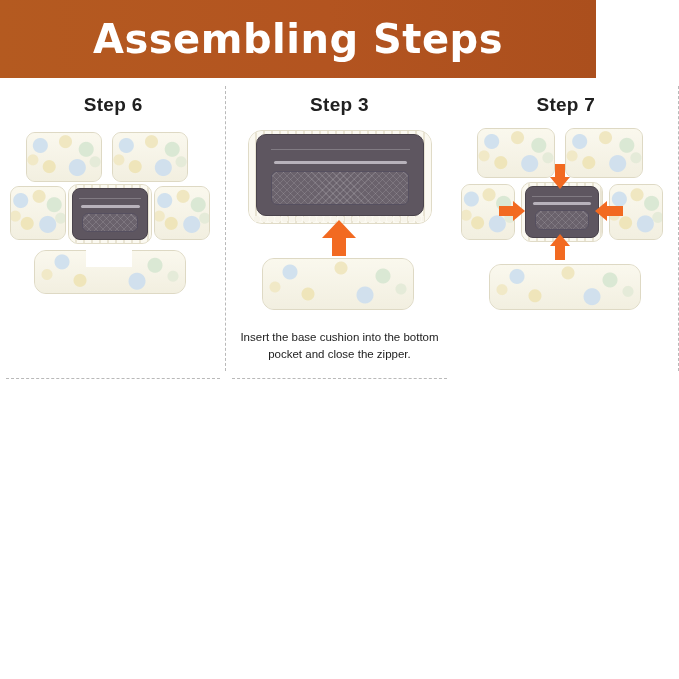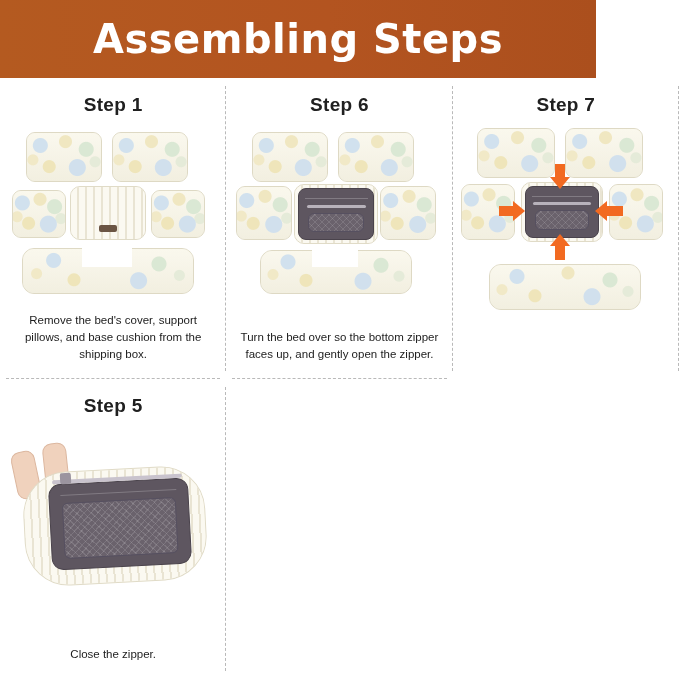--- a/index.html
+++ b/index.html
@@ -193,61 +193,61 @@
 <body>
 
 <div class="page">
 
   <div class="header">
     <div class="header-title">Assembling Steps</div>
   </div>
 
   <div class="grid">
 
-    <div class="cell cb-right cb-bottom">
-      <div class="step-title">Step 1</div>
-      <div class="art">
-
-        <div class="pillow floral" style="left:18px; top:8px; width:74px; height:48px;"></div>
-        <div class="pillow floral" style="left:104px; top:8px; width:74px; height:48px;"></div>
-
-        <div class="pillow floral" style="left:4px; top:66px; width:52px; height:46px;"></div>
-        <div class="ribbed" style="left:62px; top:62px; width:74px; height:52px;">
-          <div class="tag" style="left:28px; bottom:7px; width:18px; height:7px;"></div>
-        </div>
-        <div class="pillow floral" style="left:143px; top:66px; width:52px; height:46px;"></div>
-
-        <div class="pillow floral" style="left:14px; top:124px; width:170px; height:44px; border-radius:12px;"></div>
-        <div style="position:absolute; left:74px; top:124px; width:50px; height:19px; background:#ffffff;"></div>
-      </div>
-      <div class="caption">Remove the bed's cover, support pillows, and base cushion from the shipping box.</div>
-    </div>
 
     <div class="cell cb-right cb-bottom">
       <div class="step-title">Step 6</div>
       <div class="art">
         <div class="pillow floral" style="left:18px; top:8px; width:74px; height:48px;"></div>
         <div class="pillow floral" style="left:104px; top:8px; width:74px; height:48px;"></div>
 
         <div class="pillow floral" style="left:2px; top:62px; width:54px; height:52px;"></div>
 
         <div class="ribbed" style="left:60px; top:60px; width:82px; height:58px;"></div>
         <div class="gray-panel" style="left:64px; top:64px; width:74px; height:50px;">
           <div class="zipline" style="top:9px;"></div>
           <div class="zipper" style="top:16px;"></div>
           <div class="mesh" style="left:9px; top:24px; right:9px; bottom:7px;"></div>
         </div>
         <div class="pillow floral" style="left:146px; top:62px; width:54px; height:52px;"></div>
 
         <div class="pillow floral" style="left:26px; top:126px; width:150px; height:42px; border-radius:12px;"></div>
         <div style="position:absolute; left:78px; top:126px; width:46px; height:17px; background:#ffffff;"></div>
       </div>
-      <div class="caption">Turn the bed over so the bottom zipper faces up, and gently open the zipper.</div>
     </div>
 
+    <div class="cell cb-bottom">
+      <div class="step-title">Step 3</div>
+      <div class="art">
+
+        <div class="ribbed" style="left:14px; top:6px; width:182px; height:92px; border-radius:14px;"></div>
+        <div class="gray-panel" style="left:22px; top:10px; width:166px; height:80px; border-radius:10px;">
+          <div class="zipline" style="top:14px;"></div>
+          <div class="zipper" style="top:26px;"></div>
+          <div class="mesh" style="left:14px; top:36px; right:14px; bottom:10px;"></div>
+        </div>
+        <div class="pom" style="left:20px; right:20px; top:92px;"></div>
+
+        <div class="arrow-body" style="left:98px; top:110px; width:14px; height:22px;"></div>
+        <div style="position:absolute; left:88px; top:96px; width:0; height:0; border-left:17px solid transparent; border-right:17px solid transparent; border-bottom:18px solid #f26a21;"></div>
+
+        <div class="pillow floral" style="left:28px; top:134px; width:150px; height:50px; border-radius:12px;"></div>
+      </div>
+      <div class="caption">Insert the base cushion into the bottom pocket and close the zipper.</div>
+    </div>
 
     <div class="cell cb-right">
       <div class="step-title">Step 7</div>
       <div class="art">
         <div class="pillow floral" style="left:16px; top:4px; width:76px; height:48px;"></div>
         <div class="pillow floral" style="left:104px; top:4px; width:76px; height:48px;"></div>
 
         <div class="pillow floral" style="left:0px; top:60px; width:52px; height:54px;"></div>
         <div class="ribbed" style="left:60px; top:58px; width:80px; height:58px;"></div>
         <div class="gray-panel" style="left:64px; top:62px; width:72px; height:50px;">
@@ -266,33 +266,16 @@
         <div class="arrow-body" style="left:94px; top:40px; width:10px; height:14px;"></div>
         <div style="position:absolute; left:89px; top:53px; width:0; height:0; border-left:10px solid transparent; border-right:10px solid transparent; border-top:12px solid #f26a21;"></div>
 
         <div class="arrow-body" style="left:94px; top:122px; width:10px; height:14px;"></div>
         <div style="position:absolute; left:89px; top:110px; width:0; height:0; border-left:10px solid transparent; border-right:10px solid transparent; border-bottom:12px solid #f26a21;"></div>
 
         <div class="pillow floral" style="left:28px; top:140px; width:150px; height:44px; border-radius:12px;"></div>
       </div>
     </div>
 
-    <div class="cell cb-right">
-      <div class="step-title">Step 5</div>
-      <div class="art">
-
-        <div class="hand" style="left:6px; top:26px; width:22px; height:46px; border-radius:9px; transform:rotate(-12deg);"></div>
-        <div class="hand" style="left:36px; top:18px; width:22px; height:48px; border-radius:9px; transform:rotate(-6deg);"></div>
-
-        <div class="ribbed" style="left:16px; top:44px; width:180px; height:112px; border-radius:44px; transform:rotate(-3deg);"></div>
-        <div class="gray-panel" style="left:42px; top:56px; width:138px; height:84px; border-radius:12px; transform:rotate(-3deg);">
-          <div class="zipline" style="top:10px;"></div>
-          <div class="mesh" style="left:12px; top:18px; right:12px; bottom:10px;"></div>
-        </div>
-        <div style="position:absolute; left:44px; top:52px; width:130px; height:4px; background:#c9c3cd; border-radius:2px; transform:rotate(-3deg);"></div>
-        <div style="position:absolute; left:52px; top:48px; width:11px; height:11px; background:#9b949f; border-radius:2px; transform:rotate(-3deg);"></div>
-      </div>
-      <div class="caption">Close the zipper.</div>
-    </div>
 
 
   </div>
 </div>
 
 </body></html>

